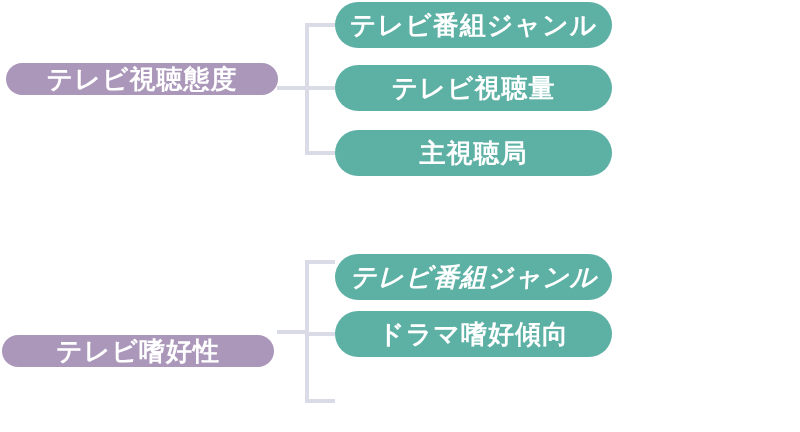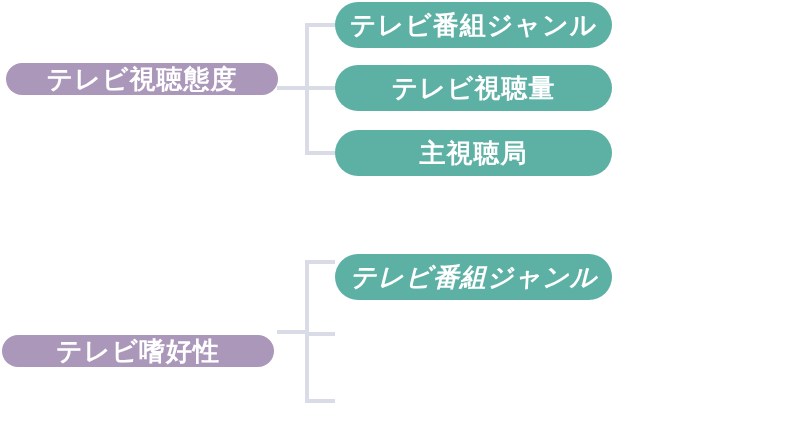--- a/index.html
+++ b/index.html
@@ -86,14 +86,15 @@
 
   <div class="pill parent g2-parent">テレビ嗜好性</div>
 
   <div class="line h-line g2-stub"></div>
   <div class="line v-line g2-vert"></div>
   <div class="line h-line g2-br-0"></div>
   <div class="line h-line g2-br-1"></div>
   <div class="line h-line g2-br-2"></div>
 
   <div class="pill child g2-child-0">テレビ番組ジャンル</div>
+  <div class="pill child g2-child-1">ドラマ嗜好傾向</div>
 
 </div>
 
 </body></html>

